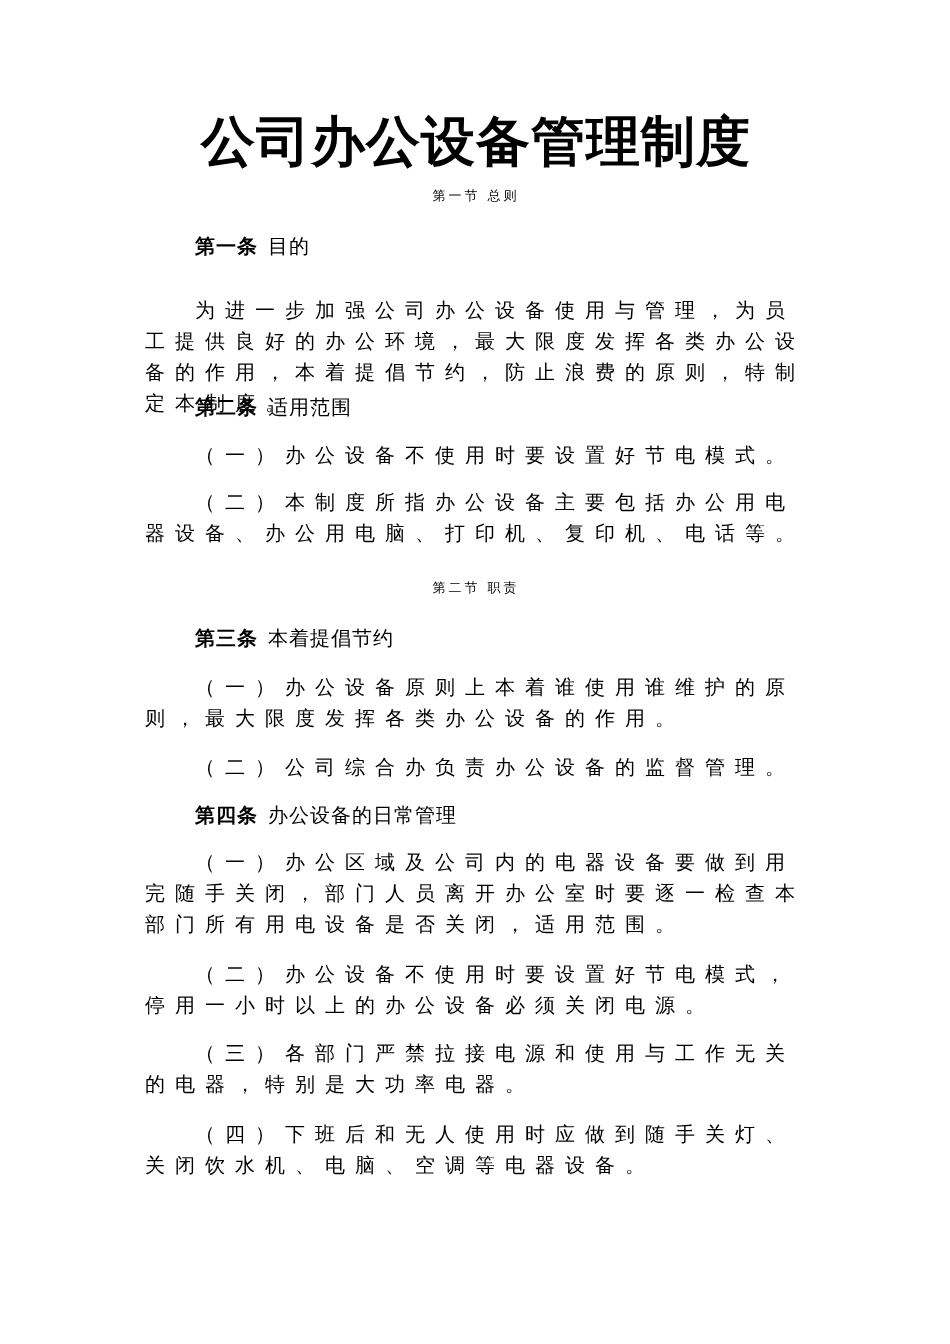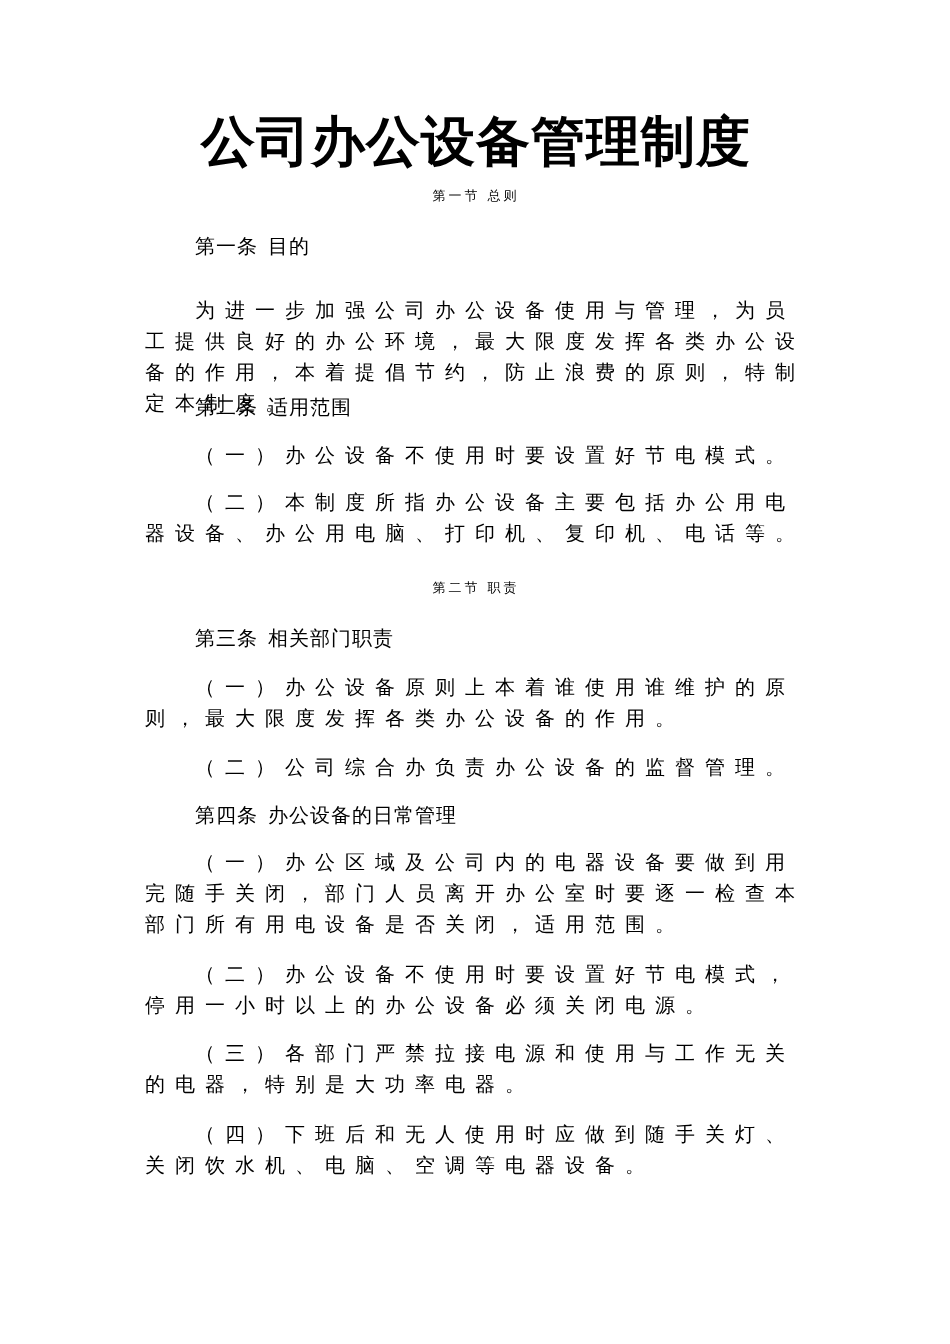--- a/index.html
+++ b/index.html
@@ -5,21 +5,21 @@
     html, body { margin: 0; padding: 0; background: #ffffff; }
     body { width: 950px; height: 1344px; position: relative; overflow: hidden;
            font-family: "DejaVu Serif", "Liberation Serif", serif; color: #000; }
     .page { position: absolute; left: 145px; top: 0; width: 662px; }
     .title { position: absolute; left: 0; width: 662px; top: 112px; text-align: center;
              font-family: "DejaVu Sans", "Liberation Sans", sans-serif; font-weight: bold;
              font-size: 54px; line-height: 60px; letter-spacing: 1px; }
     .section { position: absolute; left: 0; width: 662px; text-align: center;
                font-size: 13px; line-height: 30px; letter-spacing: 3px; }
     .article { position: absolute; left: 50px; font-size: 20px; line-height: 30px; letter-spacing: 1px; }
-    .article .num { font-family: "DejaVu Sans", "Liberation Sans", sans-serif; font-weight: normal; margin-right: 10px; }
+    .article .num { font-family: "DejaVu Sans", "Liberation Sans", sans-serif; font-weight: bold; margin-right: 10px; }
     .para { position: absolute; left: 0; width: 662px; font-size: 20px; line-height: 31px;
             letter-spacing: 10px; text-indent: 50px; word-break: break-all; }
   </style>
 </head>
 <body>
 
 <div class="page">
   <div class="title">公司办公设备管理制度</div>
 
   <div class="section" style="top:181px;">第一节  总则</div>
@@ -31,21 +31,21 @@
 
   <div class="article" style="top:392px;">
     <span class="num">第二条</span><span>适用范围</span>
   </div>
   <div class="para" style="top:440px;">（一）办公设备不使用时要设置好节电模式。</div>
   <div class="para" style="top:487px;">（二）本制度所指办公设备主要包括办公用电器设备、办公用电脑、打印机、复印机、电话等。</div>
 
   <div class="section" style="top:573px;text-align:center;">第二节  职责</div>
 
   <div class="article" style="top:623px;">
-    <span class="num">第三条</span><span>相关部门职责</span>
+    <span class="num">第三条</span><span>本着提倡节约</span>
   </div>
   <div class="para" style="top:672px;">（一）办公设备原则上本着谁使用谁维护的原则，最大限度发挥各类办公设备的作用。</div>
   <div class="para" style="top:752px;">（二）公司综合办负责办公设备的监督管理。</div>
 
   <div class="article" style="top:800px;">
     <span class="num">第四条</span><span>办公设备的日常管理</span>
   </div>
   <div class="para" style="top:847px;">（一）办公区域及公司内的电器设备要做到用完随手关闭，部门人员离开办公室时要逐一检查本部门所有用电设备是否关闭，适用范围。</div>
   <div class="para" style="top:959px;">（二）办公设备不使用时要设置好节电模式，停用一小时以上的办公设备必须关闭电源。</div>
   <div class="para" style="top:1038px;">（三）各部门严禁拉接电源和使用与工作无关的电器，特别是大功率电器。</div>

